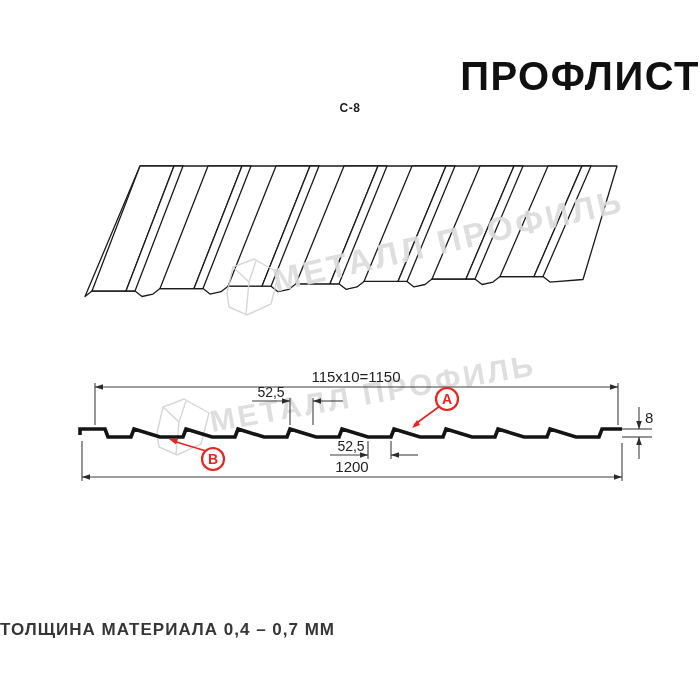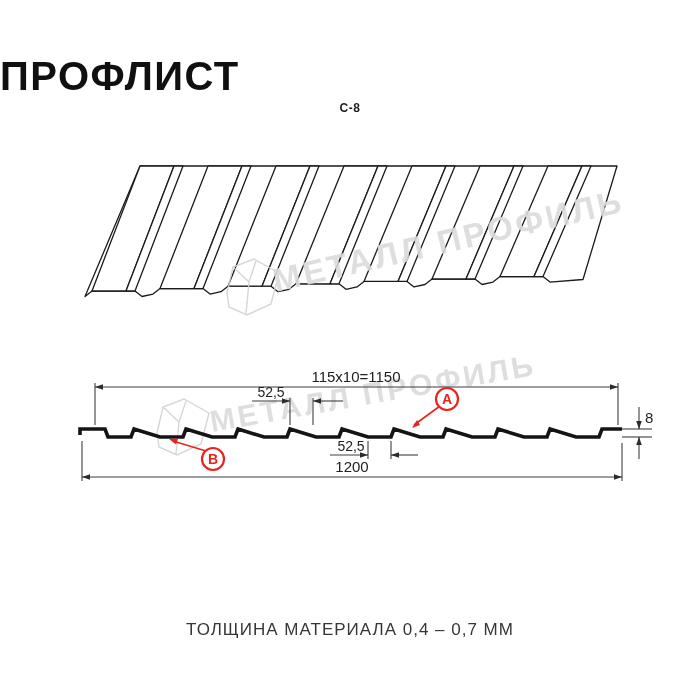--- a/index.html
+++ b/index.html
@@ -1,23 +1,23 @@
 <!DOCTYPE html>
 <html><head>
 <meta charset="utf-8">
 <style>
   html,body{margin:0;padding:0;background:#fff;}
   .page{position:relative;width:700px;height:700px;background:#fff;overflow:hidden;
         font-family:"Liberation Sans",sans-serif;}
-  .title{position:absolute;top:54px;left:0;width:700px;text-align:left;
+  .title{position:absolute;top:54px;left:0;width:700px;text-align:right;
          font-size:40px;font-weight:800;letter-spacing:1.5px;color:#101010;}
   .subtitle{position:absolute;top:101px;left:0;width:700px;text-align:center;
          font-size:12px;font-weight:700;letter-spacing:.5px;color:#1d1d1d;}
-  .footer{position:absolute;top:620px;left:0;width:700px;text-align:center;
-         font-size:17px;font-weight:400;letter-spacing:1px;color:#363636;}
+  .footer{position:absolute;top:620px;left:0;width:700px;
+         font-size:17px;font-weight:700;letter-spacing:1px;color:#363636;}
   svg#art{position:absolute;left:0;top:0;width:700px;height:700px;}
   .dim{font-family:"Liberation Sans",sans-serif;font-size:15px;fill:#222;}
   .dim-small{font-size:14px;}
   .wm{font-family:"Liberation Sans",sans-serif;font-weight:700;fill:#dbdbdb;
       letter-spacing:3px;}
   .wm1{font-size:33px;}
   .wm2{font-size:30px;}
   .callout-letter{font-family:"Liberation Sans",sans-serif;font-size:14px;font-weight:700;}
 </style>
 </head>

